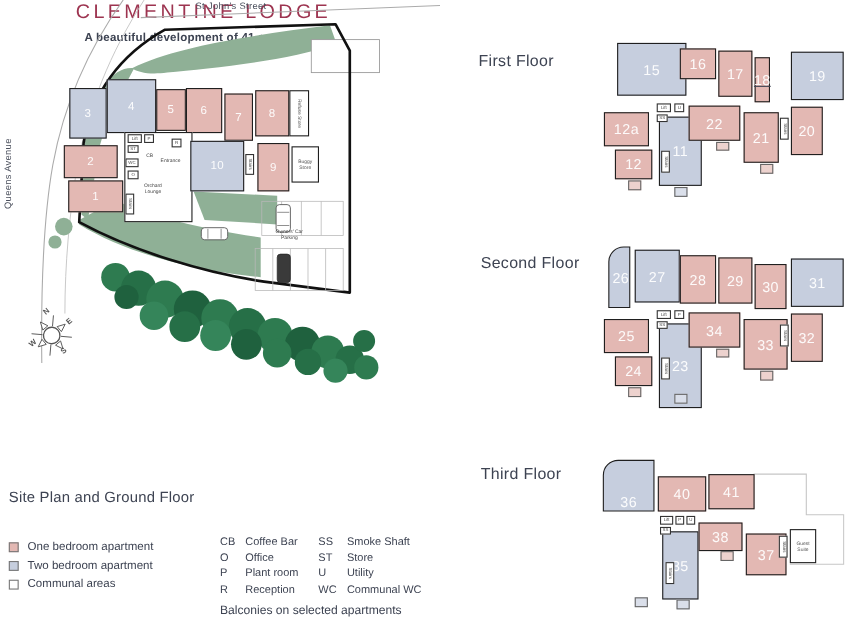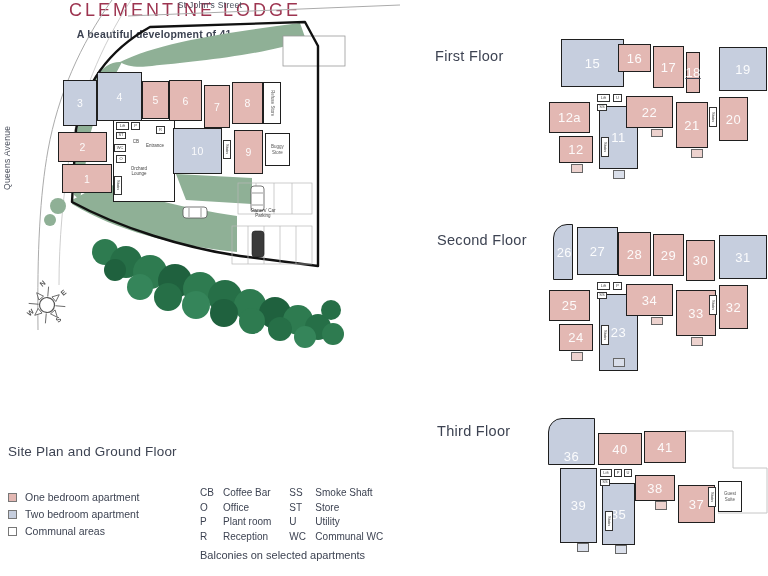--- a/index.html
+++ b/index.html
@@ -361,23 +361,20 @@
   <div class="plan">
       <div class="unit b2 rtl" style="left: 118px; top: 25px; width: 47px; height: 47px; align-items: flex-end;">
         <span>36</span>
       </div>
       <div class="unit b1" style="left: 168px; top: 40px; width: 44px; height: 32px;">
         <span>40</span>
       </div>
       <div class="unit b1" style="left: 214px; top: 38px; width: 42px; height: 32px;">
         <span>41</span>
       </div>
-      <div class="unit b2" style="left: 130px; top: 75px; width: 37px; height: 75px;">
-        <span>39</span>
-      </div>
       <div class="unit b2" style="left: 172px; top: 90px; width: 33px; height: 62px;">
         <span>35</span>
       </div>
       <div class="unit b1" style="left: 205px; top: 82px; width: 40px; height: 26px;">
         <span>38</span>
       </div>
       <div class="unit b1" style="left: 248px; top: 92px; width: 37px; height: 38px;">
         <span>37</span>
       </div>
       <div class="unit cm small" style="left: 288px; top: 88px; width: 24px; height: 31px;">

